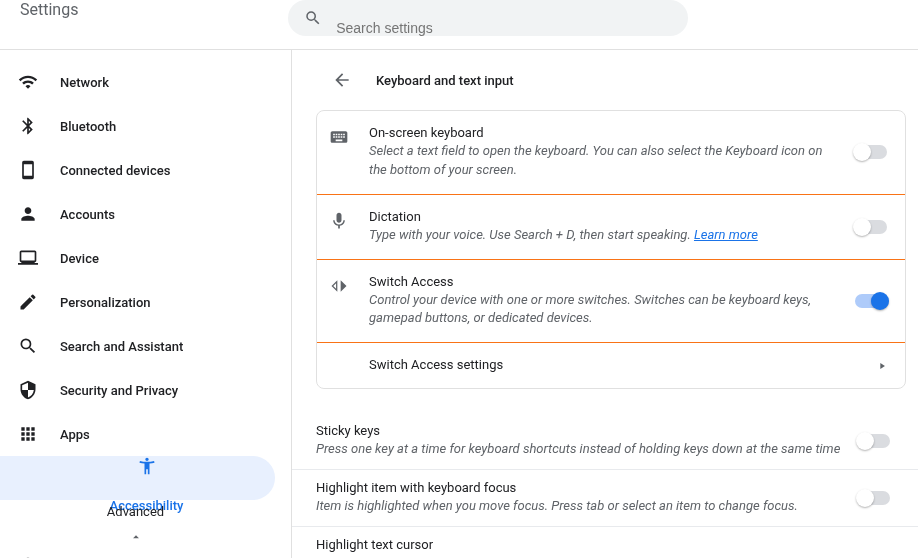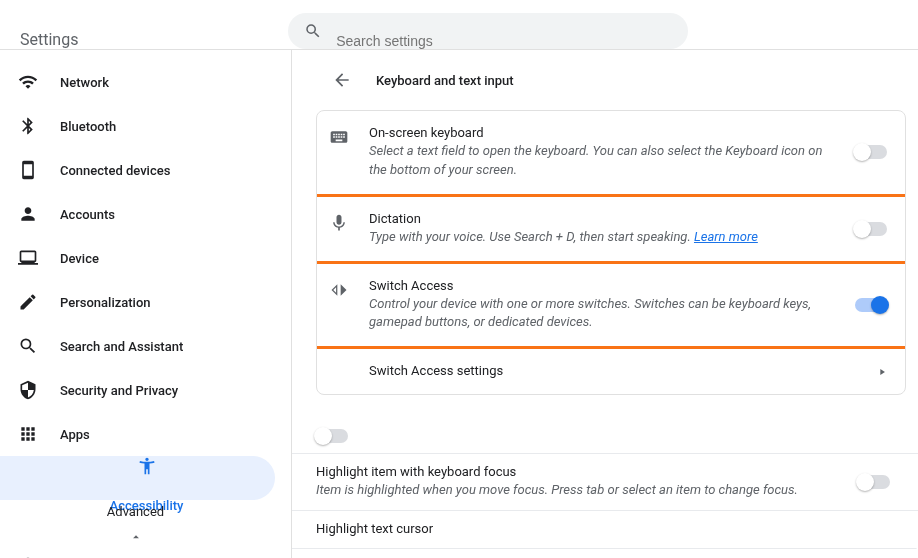--- a/index.html
+++ b/index.html
@@ -10,21 +10,21 @@
       background: #fff;
       width: 918px;
       height: 558px;
       overflow: hidden;
       border-radius: 16px;
       position: relative;
     }
     .header {
       height: 50px;
       display: flex;
-      align-items: flex-end;
+      align-items: flex-start;
       padding: 0 20px;
       border-bottom: 1px solid #e0e0e0;
     }
     .header-title {
       font-size: 16px;
       color: #5f6368;
       font-weight: 400;
       flex: 0 0 auto;
     }
     .search-wrap {
@@ -121,21 +121,21 @@
     }
     .card {
       margin: 0 12px 24px 24px;
       border: 1px solid #e0e0e0;
       border-radius: 8px;
     }
     .row {
       display: flex;
       align-items: center;
       padding: 14px 18px 14px 12px;
-      border-bottom: 3px solid #f97316;
+      border-bottom: 1px solid #f97316;
       gap: 20px;
     }
     .row.indented { padding-left: 52px; }
     .row:last-child { border-bottom: none; }
     .row-icon {
       width: 20px;
       display: flex;
       justify-content: center;
       align-items: flex-start;
       color: #5f6368;
@@ -362,20 +362,24 @@
         </div>
         <span class="chevron-right">
             <svg width="10" height="10" viewBox="0 0 24 24" fill="currentColor">
               <path d="M8 5v14l11-7z"></path>
             </svg>
           </span>
       </div>
     </div>
 
     <div class="flat-row">
+      <div class="flat-body">
+        <div class="row-title">Sticky keys</div>
+        <div class="row-desc">Press one key at a time for keyboard shortcuts instead of holding keys down at the same time</div>
+      </div>
       <div class="toggle"></div>
     </div>
 
     <div class="flat-row">
       <div class="flat-body">
         <div class="row-title">Highlight item with keyboard focus</div>
         <div class="row-desc">Item is highlighted when you move focus. Press tab or select an item to change focus.</div>
       </div>
       <div class="toggle"></div>
     </div>

